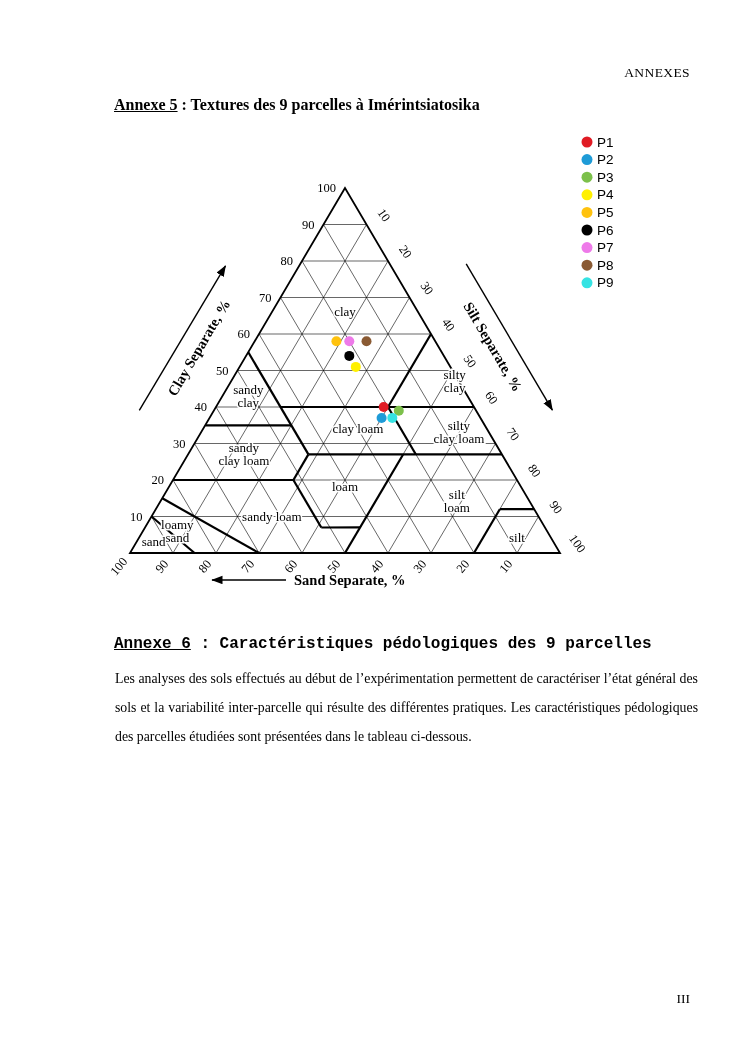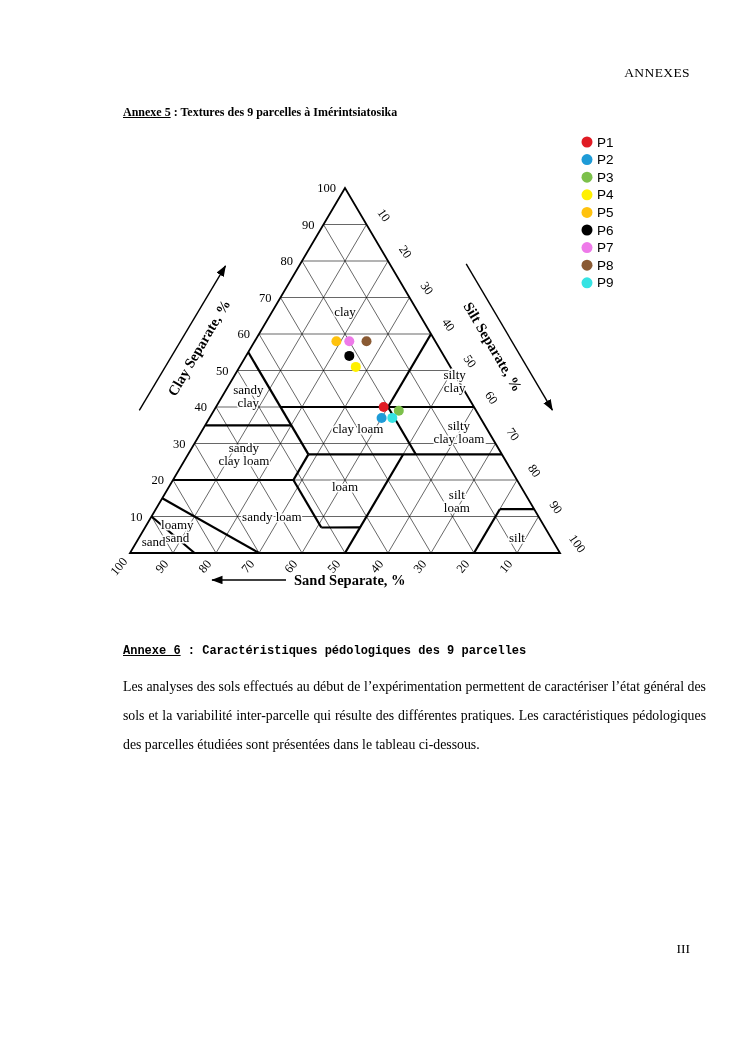--- a/index.html
+++ b/index.html
@@ -5,35 +5,35 @@
   html,body{margin:0;padding:0;}
   body{
     width:745px;height:1053px;background:#ffffff;position:relative;
     font-family:"Liberation Serif", serif;color:#000;overflow:hidden;
   }
   .annexes-header{
     position:absolute;top:44px;right:55px;
     font-size:13.5px;letter-spacing:.4px;margin-top:21px;
   }
   .heading{
-    position:absolute;left:107px;margin:16px;
-    font-size:12px;font-weight:bold;white-space:nowrap;
+    position:absolute;left:107px;margin:7px;
+    font-size:16px;font-weight:bold;white-space:nowrap;
   }
   #heading-annexe5{top:89px;}
   #heading-annexe6{top:628px;font-family:Liberation Mono, monospace;}
   .heading .u{text-decoration:underline;}
   .figure{
     position:absolute;left:60px;top:118px;width:625px;height:502px;margin:0;
   }
   .body-text{
-    position:absolute;left:107px;top:656px;width:583px;margin:16px;
+    position:absolute;left:107px;top:656px;width:583px;margin:8px;
     font-size:13.8px;line-height:29px;text-align:justify;
   }
   .page-number{
-    position:absolute;top:941px;right:55px;font-size:13.5px;
+    position:absolute;top:991px;right:55px;font-size:13.5px;
   }
   svg text{user-select:none;}
 </style>
 </head>
 <body>
 
 <div class="page">
 
   <div class="annexes-header">ANNEXES</div>
 

